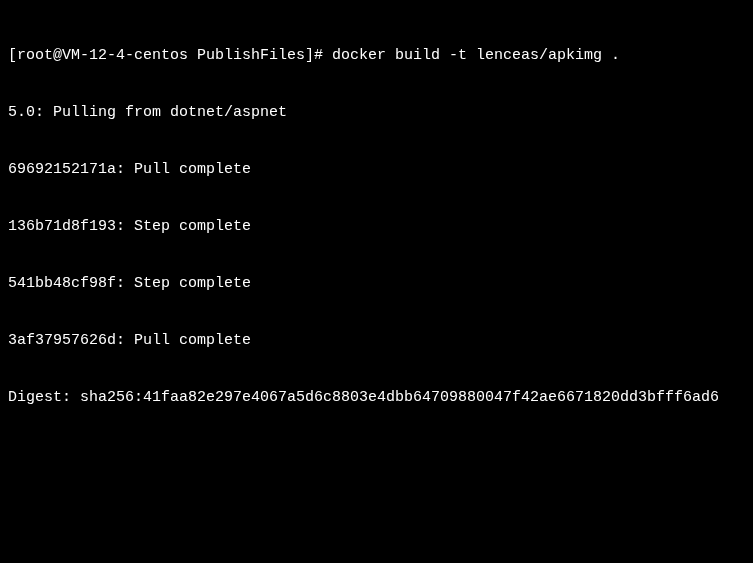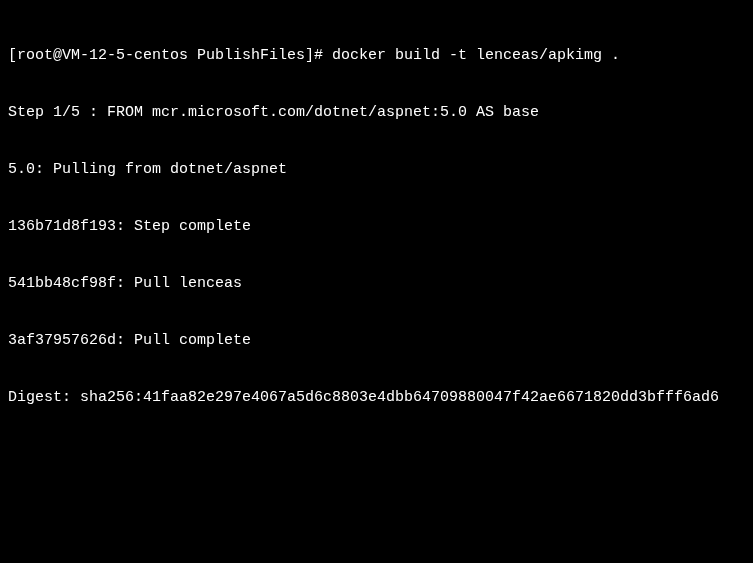--- a/index.html
+++ b/index.html
@@ -22,25 +22,25 @@
       white-space: pre;
     }
     .line {
       display: block;
     }
   </style>
 </head>
 <body>
 
 <div class="terminal">
-  <span class="line">[root@VM-12-5-centos PublishFiles]# docker build -t lenceas/apkimg .</span>
-  <span class="line">Step 1/5 : FROM mcr.microsoft.com/dotnet/aspnet:5.0 AS base</span>
+  <span class="line">[root@VM-12-4-centos PublishFiles]# docker build -t lenceas/apkimg .</span>
   <span class="line">5.0: Pulling from dotnet/aspnet</span>
+  <span class="line">69692152171a: Pull complete</span>
   <span class="line">136b71d8f193: Step complete</span>
-  <span class="line">541bb48cf98f: Pull lenceas</span>
+  <span class="line">541bb48cf98f: Step complete</span>
   <span class="line">3af37957626d: Pull complete</span>
   <span class="line">Digest: sha256:41faa82e297e4067a5d6c8803e4dbb64709880047f42ae6671820dd3bfff6ad6</span>
   
   
   
   
   
   
   
   

